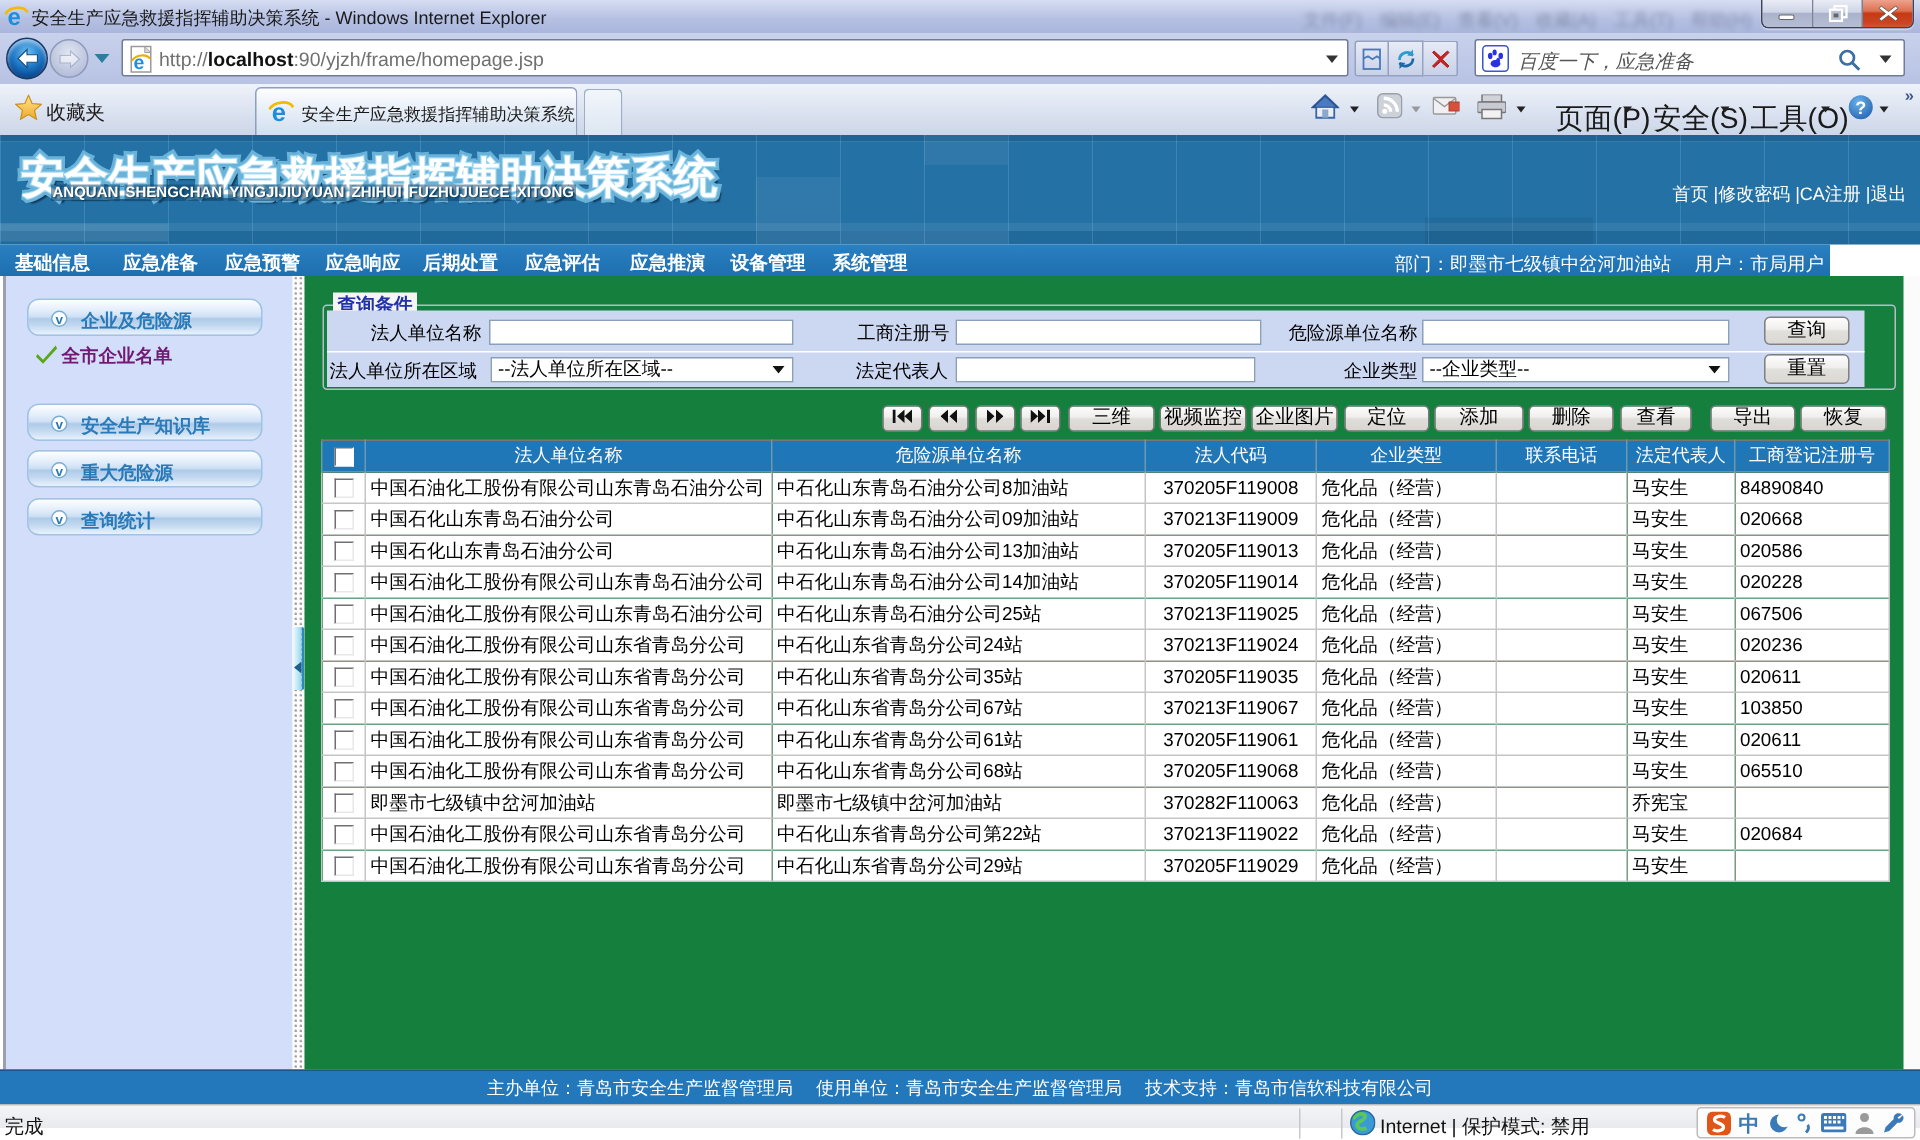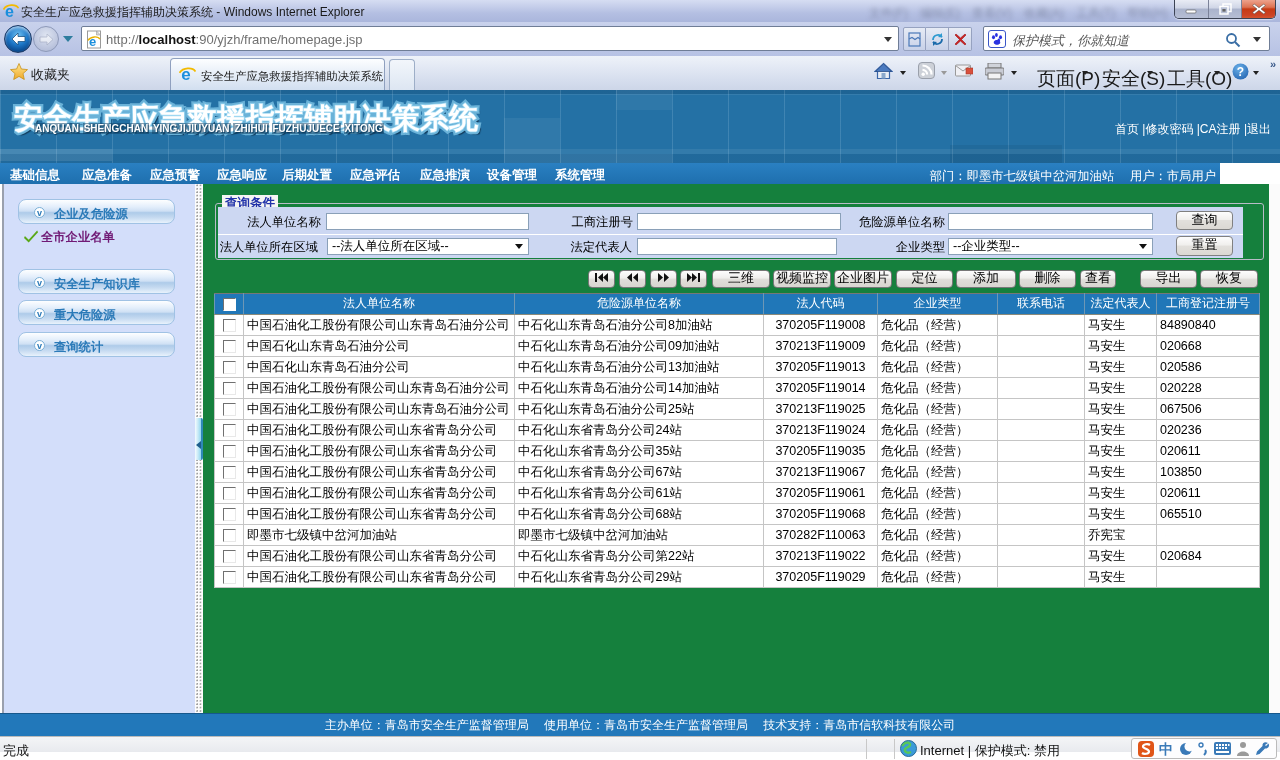--- a/index.html
+++ b/index.html
@@ -191,21 +191,21 @@
       <svg width="14" height="14" viewBox="0 0 24 24">
         <g fill="#2932e1">
           <ellipse cx="6" cy="9" rx="2.6" ry="3.6"></ellipse>
           <ellipse cx="18" cy="9" rx="2.6" ry="3.6"></ellipse>
           <ellipse cx="11" cy="5" rx="2.4" ry="3.4"></ellipse>
           <ellipse cx="15" cy="14" rx="2.2" ry="3"></ellipse>
           <path d="M7 16 C 9 13 15 13 17 16 C 19 19 16 22 12 22 C 8 22 5 19 7 16 Z"></path>
         </g>
       </svg>
     </div>
- <div id="searchtext">保护模式，你就知道</div>
+ <div id="searchtext">百度一下，应急准备</div>
  <svg id="searchmag" width="16" height="16">
       <circle cx="6.5" cy="6.5" r="4.5" fill="none" stroke="#3a6ea5" stroke-width="1.8"></circle>
       <path d="M10 10 L14.5 14.5" stroke="#3a6ea5" stroke-width="2"></path>
     </svg>
  <div id="searcharrow"></div>
 </div>
 
 <div class="abs" id="favbar"></div>
 <svg class="abs" id="favstar" width="18" height="17" viewBox="0 0 18 17">
     <path d="M9 0.5 L11.4 6 L17.5 6.6 L13 10.6 L14.3 16.5 L9 13.4 L3.7 16.5 L5 10.6 L0.5 6.6 L6.6 6 Z" fill="url(#stargrad)" stroke="#c89018" stroke-width=".8"></path>
@@ -353,21 +353,21 @@
         </svg></div>
   <div class="tbtn" style="left:477px;width:27px"><svg width="13" height="9">
           <path d="M0 0 L5 4.5 L0 9 Z M5 0 L10 4.5 L5 9 Z M11 0 L13 0 L13 9 L11 9 Z" fill="#111"></path>
         </svg></div>
   <div class="tbtn" style="left:509px;width:58px">三维</div>
   <div class="tbtn" style="left:570px;width:58px">视频监控</div>
   <div class="tbtn" style="left:631px;width:58px">企业图片</div>
   <div class="tbtn" style="left:693px;width:57px">定位</div>
   <div class="tbtn" style="left:753px;width:60px">添加</div>
   <div class="tbtn" style="left:816px;width:57px">删除</div>
-  <div class="tbtn" style="left:877px;width:36px">查看</div>
+  <div class="tbtn" style="left:877px;width:48px">查看</div>
   <div class="tbtn" style="left:937px;width:57px">导出</div>
   <div class="tbtn" style="left:997px;width:58px">恢复</div>
   <div id="tablewrap">
    <table>
     <colgroup>
             <col style="width:29px">
             <col style="width:271px">
             <col style="width:249px">
             <col style="width:114px">
             <col style="width:120px">

